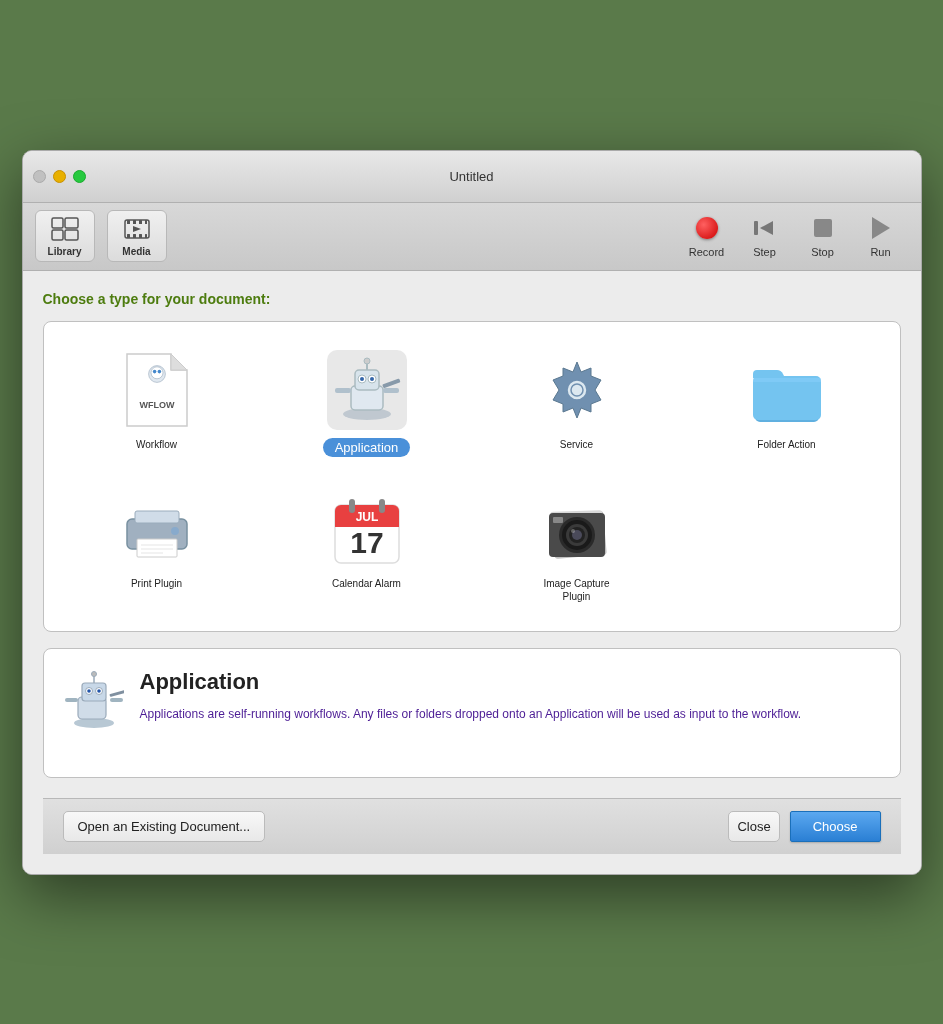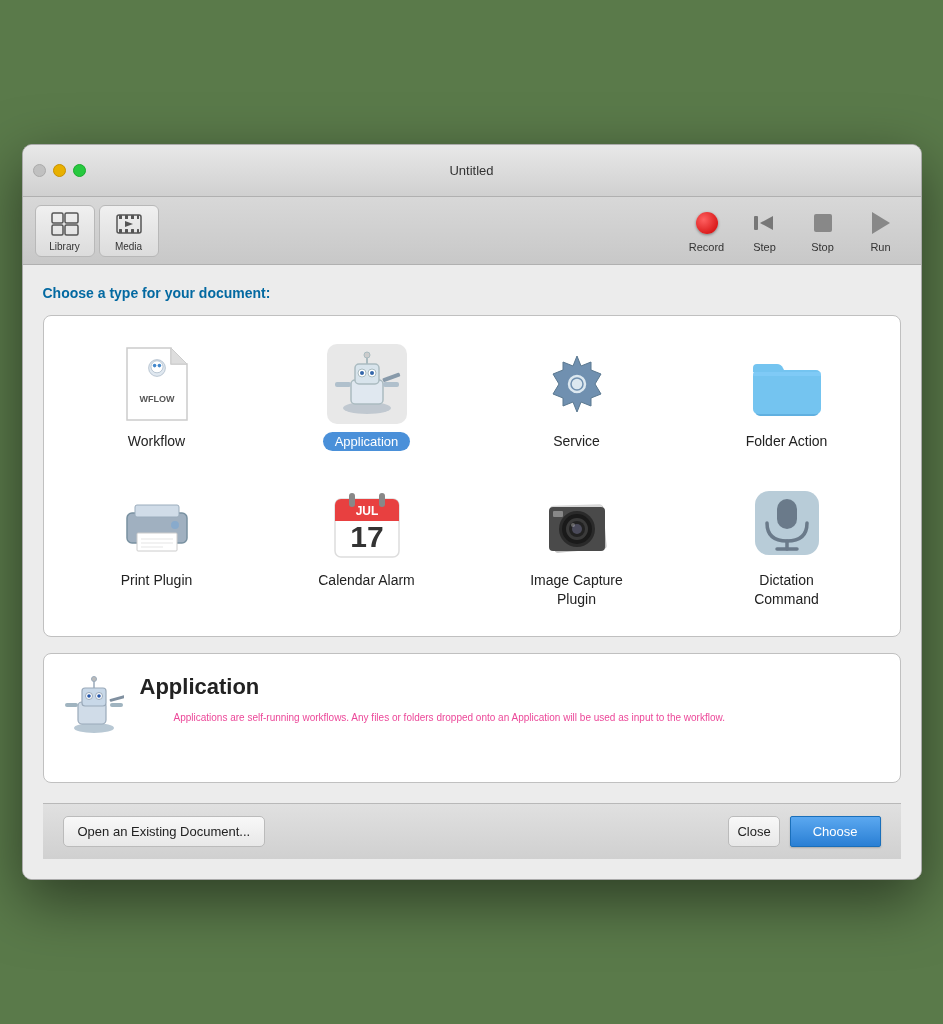--- a/index.html
+++ b/index.html
@@ -63,21 +63,22 @@
       background: linear-gradient(to bottom, #d8d8d8, #c8c8c8);
       border-bottom: 1px solid #b0b0b0;
       height: 68px;
       display: flex;
       align-items: center;
       padding: 0 12px;
     }
 
     .toolbar-left {
       display: flex;
-      gap: 4px;
+      gap: 12px;
+      font-weight: bold;
     }
 
     .toolbar-btn {
       display: flex;
       flex-direction: column;
       align-items: center;
       justify-content: center;
       width: 60px;
       height: 52px;
       background: linear-gradient(to bottom, #f0f0f0, #dcdcdc);
@@ -147,21 +148,21 @@
 
     
     .content {
       background: #ececec;
       padding: 20px;
     }
 
     .choose-label {
       font-size: 14px;
       font-weight: 700;
-      color: #0369a1;
+      color: #4d7c0f;
       margin-bottom: 14px;
     }
 
     
     .doc-grid-container {
       background: white;
       border: 1px solid #c0c0c0;
       border-radius: 8px;
       padding: 20px;
       margin-bottom: 16px;
@@ -188,21 +189,21 @@
     .doc-item-icon {
       width: 80px;
       height: 80px;
       display: flex;
       align-items: center;
       justify-content: center;
       position: relative;
     }
 
     .doc-item-label {
-      font-size: 14px;
+      font-size: 10px;
       color: #222;
       text-align: center;
       line-height: 1.3;
     }
 
     .selected-badge {
       background: #4a90d9;
       color: white;
       border-radius: 10px;
       padding: 2px 12px;
@@ -232,24 +233,23 @@
     .desc-text-area { flex: 1; }
 
     .desc-title {
       font-size: 22px;
       font-weight: 800;
       color: #222;
       margin-bottom: 10px;
     }
 
     .desc-body {
-      font-size: 10px;
-      color: #ec4899;
+      font-size: 12px;
+      color: #4c1d95;
       line-height: 1.5;
-      margin-left: 34px;
     }
 
     
     .bottom-bar {
       background: linear-gradient(to bottom, #e0e0e0, #d0d0d0);
       border-top: 1px solid #b8b8b8;
       padding: 12px 20px;
       display: flex;
       align-items: center;
     }
@@ -518,37 +518,20 @@
 
               <circle cx="34" cy="40" r="2" fill="rgba(255,255,255,0.3)"></circle>
 
               <rect x="14" y="26" width="10" height="6" rx="1" fill="#888"></rect>
             </svg>
           </div>
           <span class="doc-item-label" style="white-space: pre-line; text-align: center;">Image Capture
 Plugin</span>
         </div>
 
-        <div class="doc-item">
-          <div class="doc-item-icon">
-            <svg width="76" height="76" viewBox="0 0 76 76">
-
-              <rect x="6" y="6" width="64" height="64" rx="14" fill="#b8ccd8"></rect>
-
-              <rect x="28" y="14" width="20" height="30" rx="10" fill="#6a7a8a"></rect>
-
-              <path d="M18,38 Q18,56 38,56 Q58,56 58,38" fill="none" stroke="#6a7a8a" stroke-width="3.5" stroke-linecap="round"></path>
-
-              <line x1="38" y1="56" x2="38" y2="64" stroke="#6a7a8a" stroke-width="3.5" stroke-linecap="round"></line>
-              <line x1="28" y1="64" x2="48" y2="64" stroke="#6a7a8a" stroke-width="3.5" stroke-linecap="round"></line>
-            </svg>
-          </div>
-          <span class="doc-item-label" style="white-space: pre-line; text-align: center;">Dictation
-Command</span>
-        </div>
 
       </div>
     </div>
 
     <div class="desc-panel">
       <div class="desc-icon">
         <svg width="60" height="60" viewBox="0 0 60 60">
 
           <ellipse cx="30" cy="54" rx="20" ry="5" fill="#b8c8d4"></ellipse>
 

